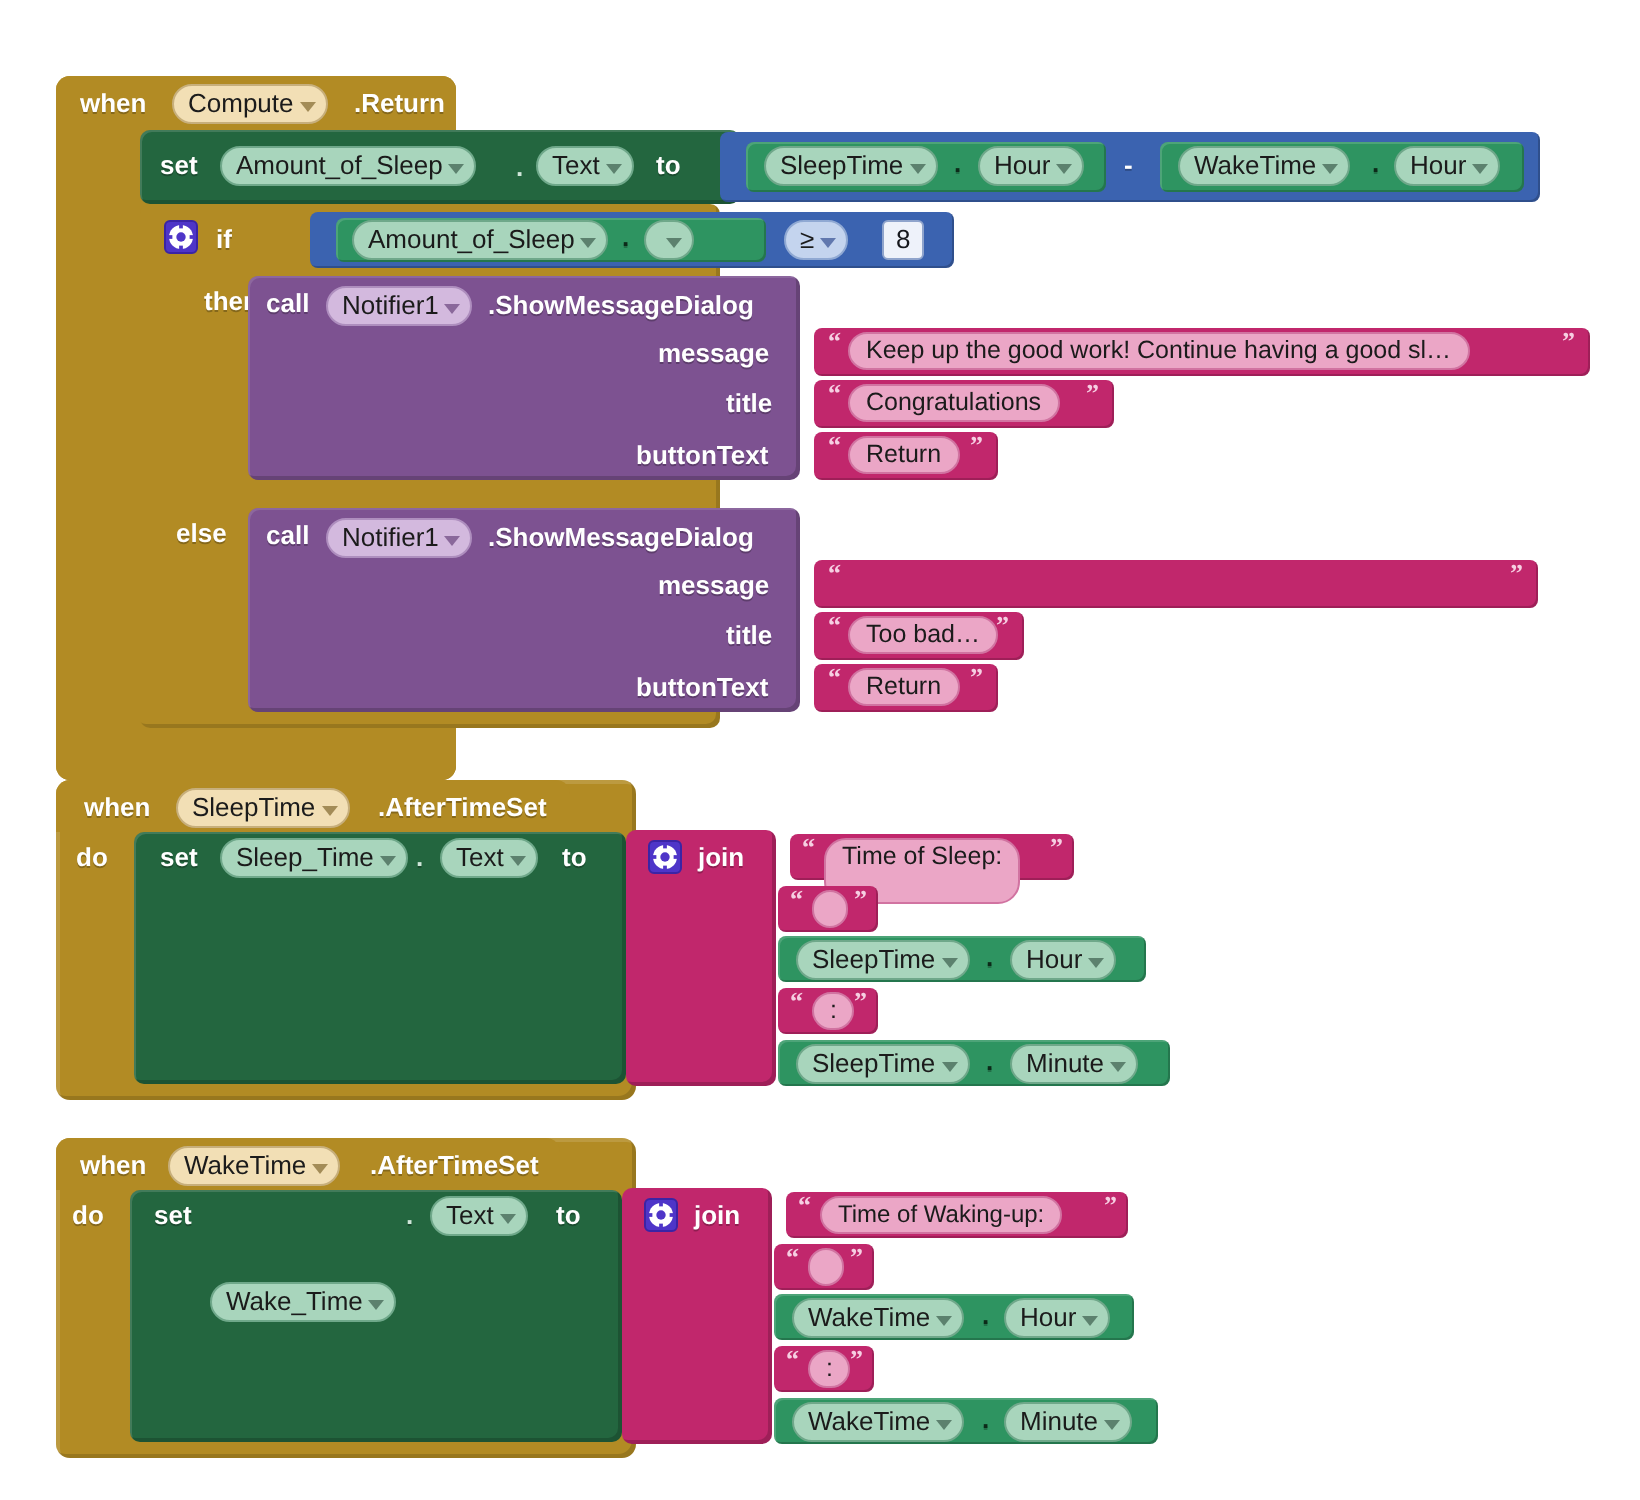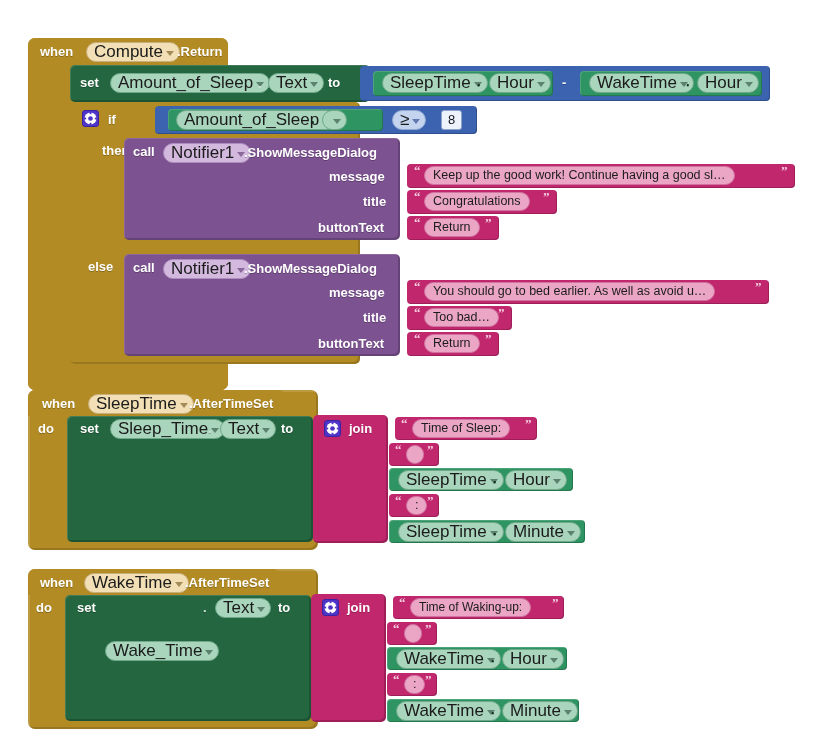--- a/index.html
+++ b/index.html
@@ -75,21 +75,21 @@
   
   .fld {
     position:absolute;
     background:#A8D5BC;
     border:1px solid #6FA88A;
     border-radius:11px;
     height:20px;
     line-height:18px;
     padding:0 16px 0 7px;
     color:#1b1b1b;
-    font-size:17px;
+    font-size:13px;
     white-space:nowrap;
     font-family:"Liberation Sans", sans-serif;
   }
   .fld.tan   { background:#F2DFB5; border-color:#C7AF7C; }
   .fld.lilac { background:#D3B9DE; border-color:#AE8EBE; }
   .fld.pink  { background:#EBA6C6; border-color:#D173A1; }
   .fld.lblue { background:#C4D4EE; border-color:#90A9D3; }
   .fld.nodd  { padding:0 8px; }
   .fld:after {
     content:"";
@@ -220,21 +220,20 @@
   <div class="q" style="left:485px; top:215px;">”</div>
 
   <div class="blk call" style="left:124px; top:254px; width:276px; height:102px;"></div>
   <div class="lab" style="left:133px; top:260px;">call</div>
   <div class="fld lilac" style="left:163px; top:259px;">Notifier1</div>
   <div class="lab" style="left:244px; top:261px;">.ShowMessageDialog</div>
 
   <div class="lab" style="left:329px; top:285px;">message</div>
   <div class="blk txt" style="left:407px; top:280px; width:362px; height:24px;"></div>
   <div class="q" style="left:414px; top:279px;">“</div>
-  <div class="fld pink nodd" style="left:424px; top:282px; height:19px; line-height:17px; font-size:12.5px;">You should go to bed earlier. As well as avoid u…</div>
   <div class="q" style="left:755px; top:279px;">”</div>
 
   <div class="lab" style="left:363px; top:310px;">title</div>
   <div class="blk txt" style="left:407px; top:306px; width:105px; height:24px;"></div>
   <div class="q" style="left:414px; top:305px;">“</div>
   <div class="fld pink nodd" style="left:424px; top:308px; height:19px; line-height:17px; font-size:12.5px;">Too bad…</div>
   <div class="q" style="left:498px; top:305px;">”</div>
 
   <div class="lab" style="left:318px; top:336px;">buttonText</div>
   <div class="blk txt" style="left:407px; top:332px; width:92px; height:24px;"></div>
@@ -266,21 +265,21 @@
           <rect x="7" y="12.6" width="2" height="3"></rect>
         <rect x="0.4" y="7" width="3" height="2"></rect>
           <rect x="12.6" y="7" width="3" height="2"></rect>
       </g>
     </svg>
   </div>
   <div class="lab" style="left:349px; top:421px;">join</div>
 
   <div class="blk txt" style="left:395px; top:417px; width:142px; height:23px;"></div>
   <div class="q" style="left:401px; top:416px;">“</div>
-  <div class="fld pink nodd" style="left:412px; top:419px; height:19px; line-height:17px; font-size:12.5px;">Time of Sleep:</div>
+  <div class="fld pink nodd" style="left:412px; top:419px; height:33px; line-height:17px; font-size:12.5px;">Time of Sleep:</div>
   <div class="q" style="left:525px; top:416px;">”</div>
 
   <div class="blk txt" style="left:389px; top:443px; width:50px; height:23px;"></div>
   <div class="q" style="left:395px; top:442px;">“</div>
   <div class="fld pink nodd" style="left:406px; top:445px; height:19px; line-height:17px; font-size:12.5px; min-width:16px;"> </div>
   <div class="q" style="left:427px; top:442px;">”</div>
 
   <div class="blk val-green" style="left:389px; top:468px; width:184px; height:23px;"></div>
   <div class="fld" style="left:398px; top:470px;">SleepTime</div>
   <div class="lab" style="left:493px; top:471px; color:#0c2a19;">.</div>

